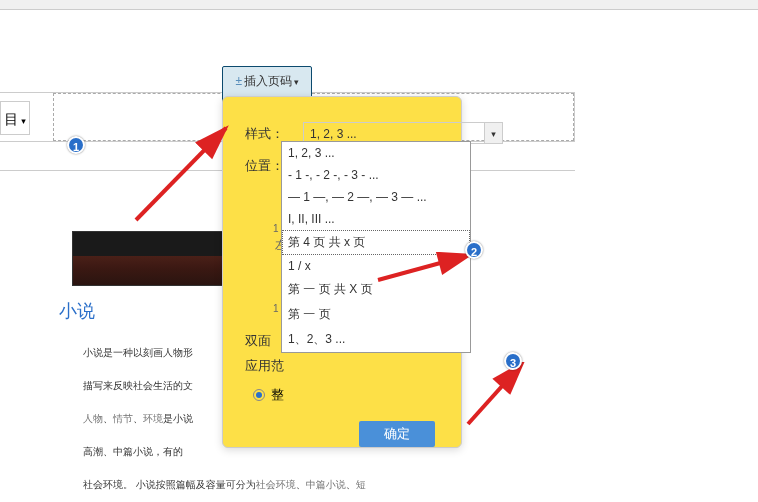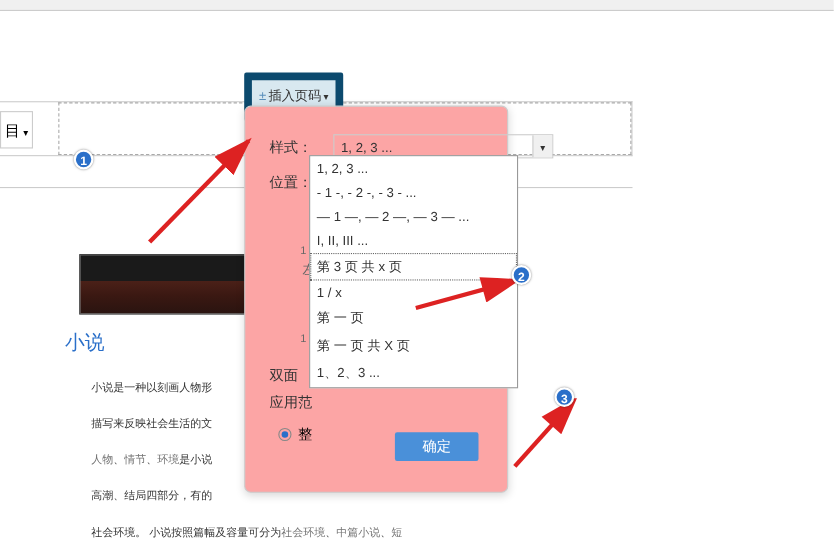--- a/index.html
+++ b/index.html
@@ -66,34 +66,34 @@
       font-weight: normal;
       margin-bottom: 8px;
     }
     .article p { font-size: 10px; margin-left: 24px; }
     .link { color: #737373; }
     .insert-btn {
       position: absolute;
       left: 222px; top: 66px;
       width: 90px; height: 44px;
       background: #d8e8f0;
-      border: 7px solid #0c4a6e;
+      border: 1px solid #0c4a6e;
       border-radius: 2px;
       text-align: center;
       line-height: 28px;
       font-size: 12px;
       color: #333;
     }
     .insert-btn .icon { color: #5a8fbb; margin-right: 2px; }
     .insert-btn .arrow { font-size: 9px; margin-left: 2px; }
     .dialog {
       position: absolute;
       left: 222px; top: 96px;
       width: 240px; height: 352px;
-      background: #fca5a5;
+      background: #fde047;
       border: 1px solid #ccc;
       border-radius: 6px;
       box-shadow: 0 2px 8px rgba(0,0,0,0.15);
       z-index: 100;
     }
     .dialog-row {
       position: absolute;
       left: 22px;
       font-size: 13px;
       color: #333;
@@ -161,21 +161,21 @@
       position: absolute;
       left: 2px; top: 2px;
     }
     .page-marker {
       position: absolute;
       font-size: 10px;
       color: #666;
     }
     .ok-btn {
       position: absolute;
-      right: 26px; bottom: 28px;
+      right: 26px; bottom: 0;
       width: 76px; height: 26px;
       background: #4a90d9;
       color: #fff;
       border: none;
       border-radius: 2px;
       font-size: 13px;
       text-align: center;
       line-height: 26px;
     }
     .callout {
@@ -213,21 +213,21 @@
 <div class="doc-area"></div>
 
 <div class="photo"></div>
 
 <div class="article">
   <h2>小说</h2>
   <p>
     <span>小说是一种以刻画人物形</span><br>
     <span>描写来反映社会生活的文</span><br>
     <a class="link">人物</a><span>、</span><a class="link">情节</a><span>、</span><a class="link">环境</a><span>是小说</span><br>
-    <span>高潮、结局四部分，有的</span><br>
+    <span>高潮、中篇小说，有的</span><br>
     <span>社会环境。 小说按照篇幅及容量可分为</span><a class="link">社会环境</a><span>、</span><a class="link">中篇小说</a><span>、</span><a class="link">短</a><br>
     
   </p>
 </div>
 
 <div class="insert-btn">
   <span class="icon">±</span><span>插入页码</span><span class="arrow">▾</span>
 </div>
 
 <div class="dialog">
@@ -253,24 +253,24 @@
   <div style="position:absolute;left:30px;top:289px;display:flex;align-items:center;">
     <span class="radio checked"></span>
     <span>整</span>
   </div>
 
   <div class="dropdown">
     <div class="dropdown-item">1, 2, 3 ...</div>
     <div class="dropdown-item">- 1 -, - 2 -, - 3 - ...</div>
     <div class="dropdown-item">— 1 —, — 2 —, — 3 — ...</div>
     <div class="dropdown-item">I, II, III ...</div>
-    <div class="dropdown-item highlighted">第 3 页 共 x 页</div>
+    <div class="dropdown-item highlighted">第 4 页 共 x 页</div>
     <div class="dropdown-item">1 / x</div>
+    <div class="dropdown-item">第 一 页 共 X 页</div>
     <div class="dropdown-item">第 一 页</div>
-    <div class="dropdown-item">第 一 页 共 X 页</div>
     <div class="dropdown-item">1、2、3 ...</div>
   </div>
 
   <div class="ok-btn">确定</div>
 </div>
 
 <svg class="arrow-ann" style="left:128px;top:120px;width:110px;height:110px;">
   <defs>
       <marker id="ah1" markerWidth="10" markerHeight="10" refX="8" refY="3" orient="auto">
         <path d="M0,0 L9,3 L0,6 Z" fill="#d22"></path>

